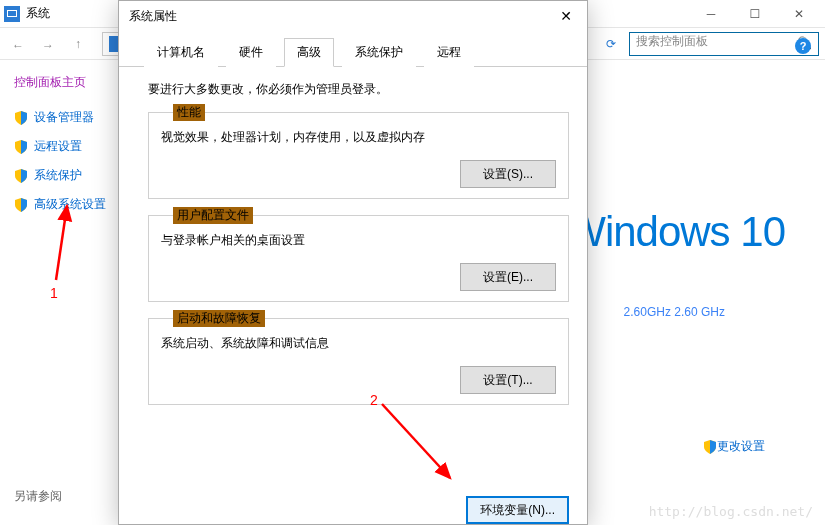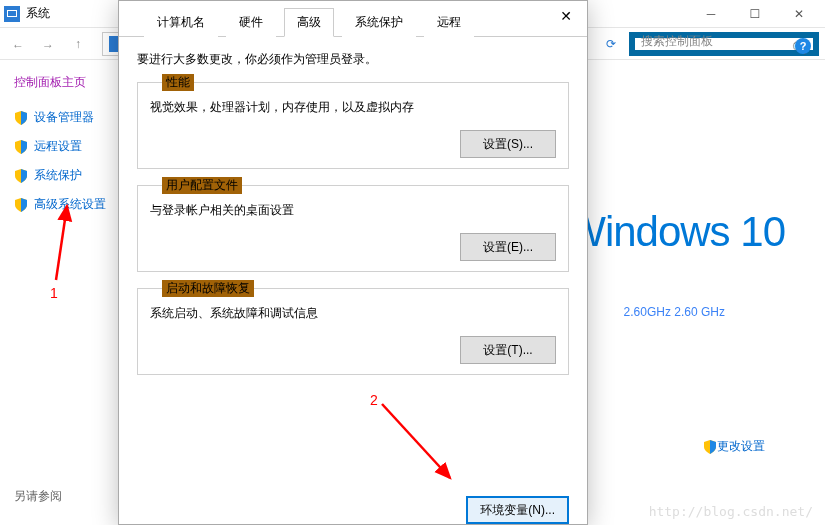--- a/index.html
+++ b/index.html
@@ -9,21 +9,21 @@
   .cp-titlebar { display:flex; align-items:center; height:28px; padding:0 4px; border-bottom:1px solid #e5e5e5; }
   .cp-icon { width:16px; height:16px; background:#2b7cd3; margin-right:6px; display:flex; align-items:center; justify-content:center; color:#fff; font-size:10px; }
   .cp-title { flex:0 0 auto; }
   .cp-spacer { flex:1; }
   .cp-winbtn { width:44px; height:28px; display:flex; align-items:center; justify-content:center; color:#555; }
   .cp-toolbar { display:flex; align-items:center; height:32px; border-bottom:1px solid #e5e5e5; padding:0 6px; gap:6px; }
   .nav-arrow { width:24px; height:24px; border-radius:2px; display:flex; align-items:center; justify-content:center; color:#888; }
   .breadcrumb { flex:1; height:24px; border:1px solid #ccc; display:flex; align-items:center; padding:0 6px; color:#333; margin:0 6px; }
   .bc-icon { width:16px; height:16px; background:#2b7cd3; margin-right:4px; }
   .refresh { width:24px; height:24px; display:flex; align-items:center; justify-content:center; color:#2b7cd3; }
-  .searchbox { width:190px; height:24px; border:6px solid #0369a1; display:flex; align-items:flex-end; padding:0 6px; color:#888; position:relative; }
+  .searchbox { width:190px; height:24px; border:1px solid #0369a1; display:flex; align-items:flex-start; padding:0 6px; color:#888; position:relative; }
   .searchbox .sicon { position:absolute; right:6px; top:3px; color:#888; }
   .cp-body { display:flex; height:calc(100% - 60px); }
   .cp-side { width:130px; padding:14px 6px 0 14px; }
   .cp-home { color:#a21caf; margin-bottom:18px; }
   .cp-link { display:flex; align-items:center; gap:6px; color:#0066cc; margin-bottom:12px; cursor:pointer; }
   .shield { width:14px; height:14px; }
   .cp-see { position:absolute; left:14px; bottom:20px; color:#666; }
   .cp-main { flex:1; position:relative; padding:14px 0 0 0; }
   .help-badge { position:absolute; right:14px; top:38px; width:16px; height:16px; border-radius:50%; background:#1e88e5; color:#fff; font-size:11px; display:flex; align-items:center; justify-content:center; font-weight:bold; }
   .win10 { position:absolute; right:40px; top:148px; font-size:42px; color:#0078d7; font-weight:300; letter-spacing:-1px; }
@@ -31,21 +31,21 @@
   .change-link { position:absolute; right:60px; top:378px; color:#0066cc; display:flex; align-items:center; gap:0; }
   .watermark { position:absolute; right:12px; bottom:6px; color:#ddd; font-size:13px; font-family:monospace; }
 
   
   .dlg { position:absolute; left:118px; top:0; width:470px; height:525px; background:#fff; border:1px solid #aaa; box-shadow:0 4px 24px rgba(0,0,0,.25); display:flex; flex-direction:column; }
   .dlg-title { height:30px; display:flex; align-items:center; padding:0 10px; font-size:12px; }
   .dlg-close { position:absolute; right:0; top:0; width:42px; height:30px; display:flex; align-items:center; justify-content:center; font-size:14px; }
   .dlg-tabs { display:flex; padding:6px 10px 0 25px; border-bottom:1px solid #ccc; gap:8px; }
   .tab { padding:5px 12px; border:1px solid transparent; border-bottom:none; cursor:pointer; position:relative; top:1px; background:#fff; }
   .tab.active { border-color:#ccc; border-bottom:1px solid #fff; }
-  .dlg-body { padding:14px 18px; flex:1; overflow:hidden; }
+  .dlg-body { padding:14px 18px; flex:1; overflow:hidden;margin-left:11px; }
   .dlg-note { margin-bottom:14px; }
   .group { border:1px solid #d0d0d0; padding:10px 12px 10px 12px; margin-bottom:16px; position:relative; }
   .group-title { position:absolute; top:-9px; left:24px; background:#a16207; padding:0 4px; }
   .group-desc { margin:6px 0 14px 0; }
   .group-btnrow { display:flex; justify-content:flex-end; }
   .wbtn { min-width:96px; height:28px; border:1px solid #adadad; background:#e1e1e1; display:flex; align-items:center; justify-content:center; cursor:pointer; padding:0 12px; }
   .wbtn.highlight { border:2px solid #0078d7; background:#e5f1fb; }
   .env-row { display:flex; justify-content:flex-end; padding:0 18px 0 0; }
 
   
@@ -128,20 +128,21 @@
           </svg>
         <span>更改设置</span>
       </div>
     </div>
   </div>
   <div class="cp-see">另请参阅</div>
   <div class="watermark">http://blog.csdn.net/</div>
 </div>
 
 <div class="dlg">
+  <div class="dlg-title">系统属性</div>
   <div class="dlg-close">✕</div>
   <div class="dlg-tabs">
     <div class="tab">计算机名</div>
     <div class="tab">硬件</div>
     <div class="tab active">高级</div>
     <div class="tab">系统保护</div>
     <div class="tab">远程</div>
   </div>
   <div class="dlg-body">
     <div class="dlg-note">要进行大多数更改，你必须作为管理员登录。</div>

